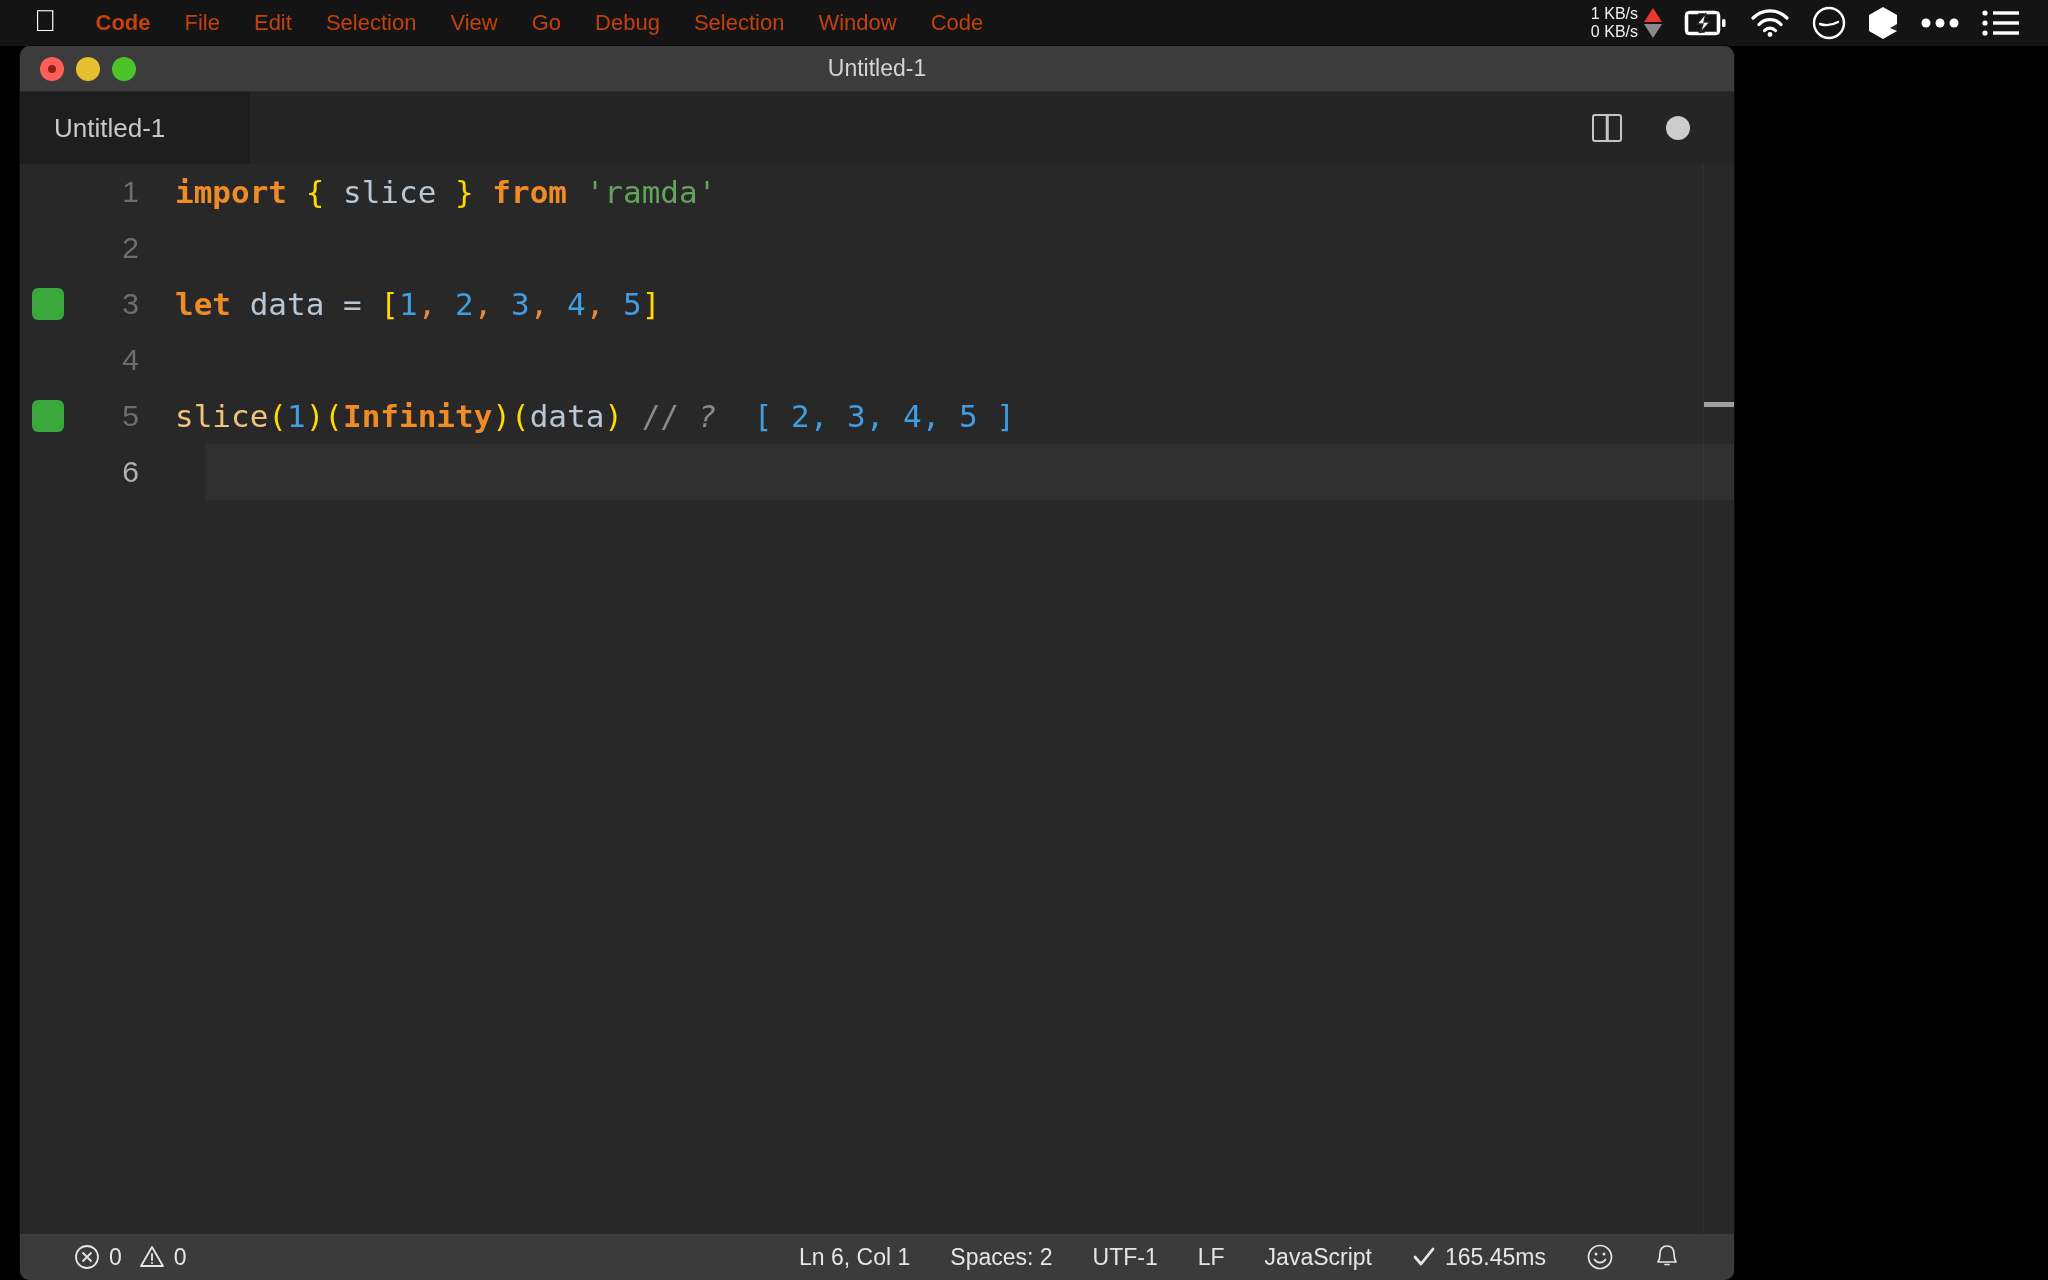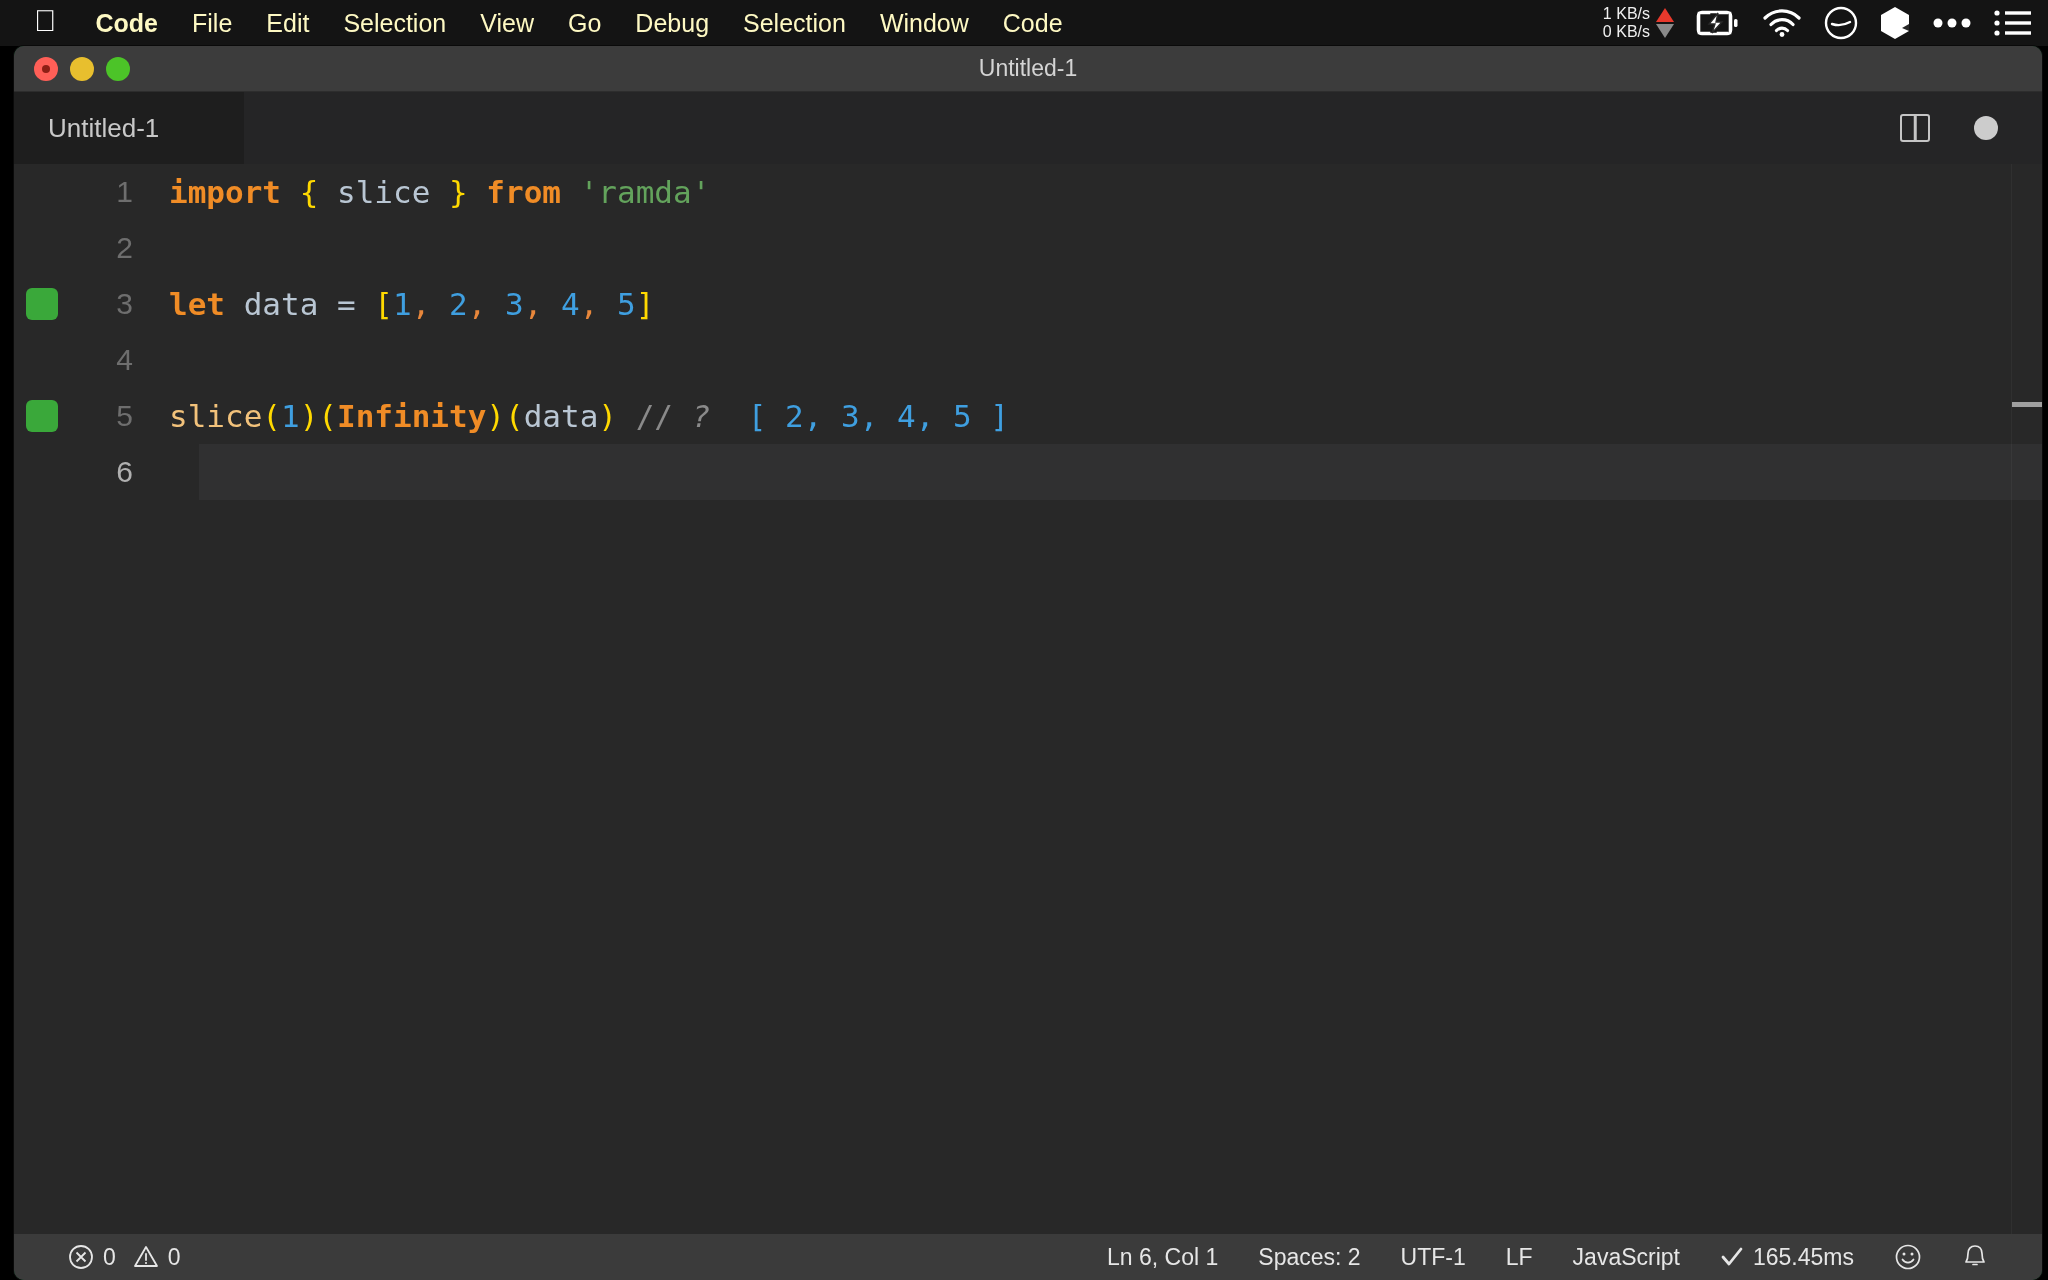--- a/index.html
+++ b/index.html
@@ -17,28 +17,28 @@
     background: #141414;
     display: flex; align-items: center;
     color: #ffffff;
   }
   #menubar .apple {
     padding: 0 22px 0 34px;
     font-size: 30px; line-height: 1;
     position: relative; top: -2px;
   }
   #menubar .mi {
-    font-size: 25px;
+    font-size: 22px;
     padding: 0 17px;
     white-space: nowrap;
-    color: #fef9c3;
+    color: #c2410c;
   }
   #menubar .mi.app-name { font-weight: bold; }
   #menubar .spacer { flex: 1; }
-  #menubar .right { display: flex; align-items: center; padding-right: 16px; gap: 22px; }
+  #menubar .right { display: flex; align-items: center; padding-right: 28px; gap: 22px; }
   .net-speed {
     display: flex; align-items: center; gap: 6px;
     font-size: 16px; line-height: 1.15; color: #f0f0f0;
     font-family: "Liberation Sans", sans-serif;
   }
   .net-speed .nums { text-align: right; }
   .net-arrows { display: flex; flex-direction: column; align-items: center; gap: 2px; }
   .tri-up {
     width: 0; height: 0;
     border-left: 9px solid transparent; border-right: 9px solid transparent;
@@ -47,22 +47,22 @@
   .tri-down {
     width: 0; height: 0;
     border-left: 9px solid transparent; border-right: 9px solid transparent;
     border-top: 14px solid #8a8a8a;
   }
   .mb-icon { display: flex; align-items: center; justify-content: center; color: #fff; }
 
   
   #window {
     position: absolute;
-    left: 14px; top: 46px;
-    width: 2028px; height: 1234px;
+    left: 20px; top: 46px;
+    width: 1714px; height: 1234px;
     background: #14532d;
     border-radius: 10px 10px 10px 10px;
     overflow: hidden;
     box-shadow: 0 0 0 1px #0a0a0a;
   }
 
   
   #titlebar {
     position: relative;
     height: 46px; width: 100%;

